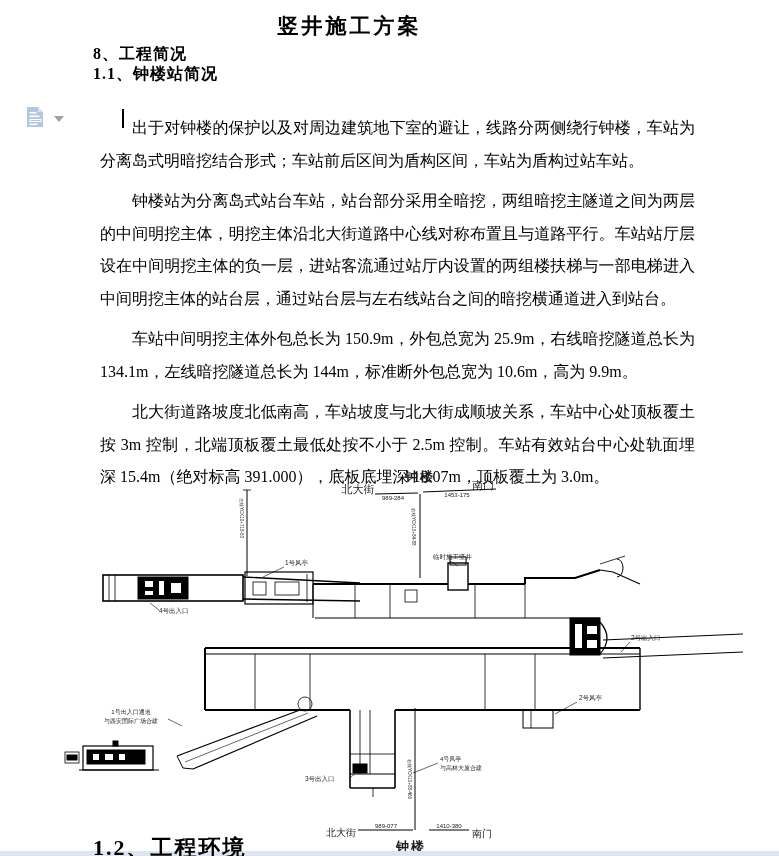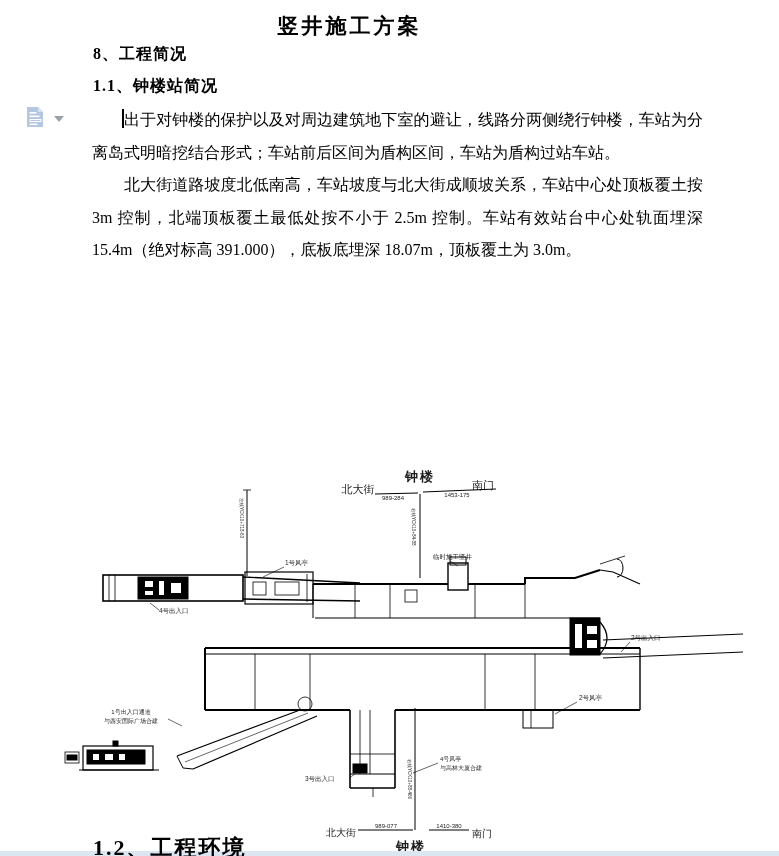--- a/index.html
+++ b/index.html
@@ -6,27 +6,27 @@
   body{
     width:779px;height:856px;position:relative;overflow:hidden;
     background:#ffffff;color:#000;
     font-family:"Liberation Serif","DejaVu Serif",serif;
   }
   .doc-title{
     position:absolute;top:12px;left:0;width:699px;text-align:center;
     font-size:21px;font-weight:bold;letter-spacing:3px;
   }
   .h-level1{position:absolute;left:93px;top:44px;font-size:16px;font-weight:bold;letter-spacing:1px;}
-  .h-level2{position:absolute;left:93px;top:76px;font-size:16px;font-weight:bold;letter-spacing:1px;}
+  .h-level2{position:absolute;left:93px;top:64px;font-size:16px;font-weight:bold;letter-spacing:1px;}
   .h-level2-bottom{position:absolute;left:93px;top:833px;font-size:22px;font-weight:bold;letter-spacing:2px;background:transparent;z-index:5;}
   .body-text{
     position:absolute;left:92px;top:104px;width:611px;
     font-size:16px;line-height:32.5px;text-align:justify;text-justify:inter-ideograph;
   }
-  .body-text p{margin:0;text-indent:32px;}
+  .body-text p{margin:8px;text-indent:32px;}
   .text-cursor{position:absolute;left:122px;top:109px;width:1.5px;height:19px;background:#000;}
   .margin-widget{position:absolute;left:26px;top:106px;width:46px;height:24px;}
   .caret-down{
     position:absolute;left:54px;top:116px;width:0;height:0;
     border-left:5px solid transparent;border-right:5px solid transparent;border-top:6px solid #9aa3ad;
   }
   .plan-svg{position:absolute;left:55px;top:464px;width:690px;height:392px;}
   .window-bottom-strip{position:absolute;left:0;top:851px;width:779px;height:5px;background:#dce6f2;}
   svg text{fill:#1c1c1c;font-family:"Liberation Sans","DejaVu Sans",sans-serif;}
 </style>
@@ -48,20 +48,22 @@
     <rect x="4.5" y="14" width="10" height="1" fill="#b3c7e1"></rect>
     <rect x="3.5" y="17.5" width="8" height="1.6" fill="#ffffff"></rect>
   </svg>
 </div>
 <div class="caret-down"></div>
 
 <div class="text-cursor"></div>
 
 <div class="body-text">
   <p>出于对钟楼的保护以及对周边建筑地下室的避让，线路分两侧绕行钟楼，车站为分离岛式明暗挖结合形式；车站前后区间为盾构区间，车站为盾构过站车站。</p>
+  <p>钟楼站为分离岛式站台车站，站台部分采用全暗挖，两组暗挖主隧道之间为两层的中间明挖主体，明挖主体沿北大街道路中心线对称布置且与道路平行。车站站厅层设在中间明挖主体的负一层，进站客流通过站厅内设置的两组楼扶梯与一部电梯进入中间明挖主体的站台层，通过站台层与左右线站台之间的暗挖横通道进入到站台。</p>
+  <p>车站中间明挖主体外包总长为 150.9m，外包总宽为 25.9m，右线暗挖隧道总长为 134.1m，左线暗挖隧道总长为 144m，标准断外包总宽为 10.6m，高为 9.9m。</p>
   <p>北大街道路坡度北低南高，车站坡度与北大街成顺坡关系，车站中心处顶板覆土按 3m 控制，北端顶板覆土最低处按不小于 2.5m 控制。车站有效站台中心处轨面埋深 15.4m（绝对标高 391.000），底板底埋深 18.07m，顶板覆土为 3.0m。</p>
 </div>
 
 <svg class="plan-svg" viewBox="0 0 690 392">
 
   <g>
     <text x="365" y="17" font-size="13" font-weight="bold" text-anchor="middle" letter-spacing="2">钟楼</text>
     <text x="303" y="29" font-size="11" text-anchor="middle">北大街</text>
     <text x="428" y="25" font-size="11" text-anchor="middle">南门</text>
     <line x1="320" y1="30" x2="363" y2="29" stroke="#000" stroke-width="1"></line>

